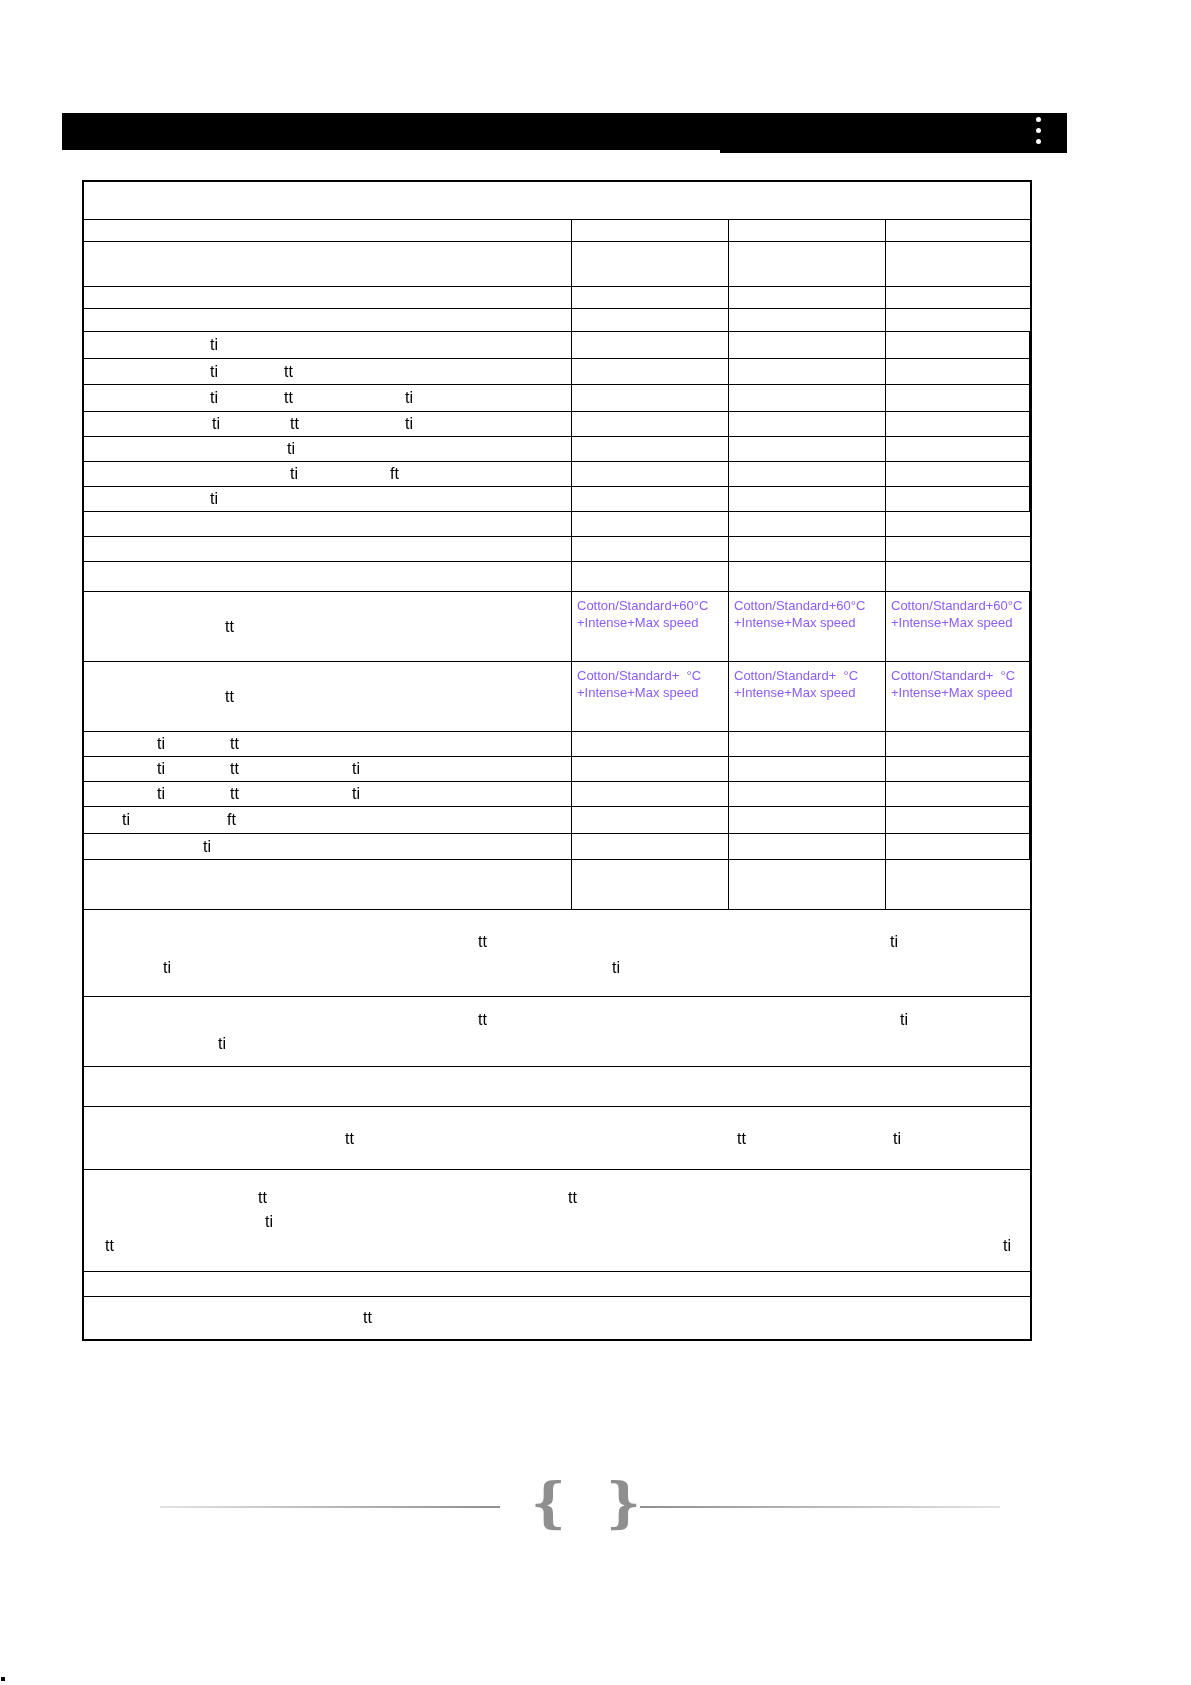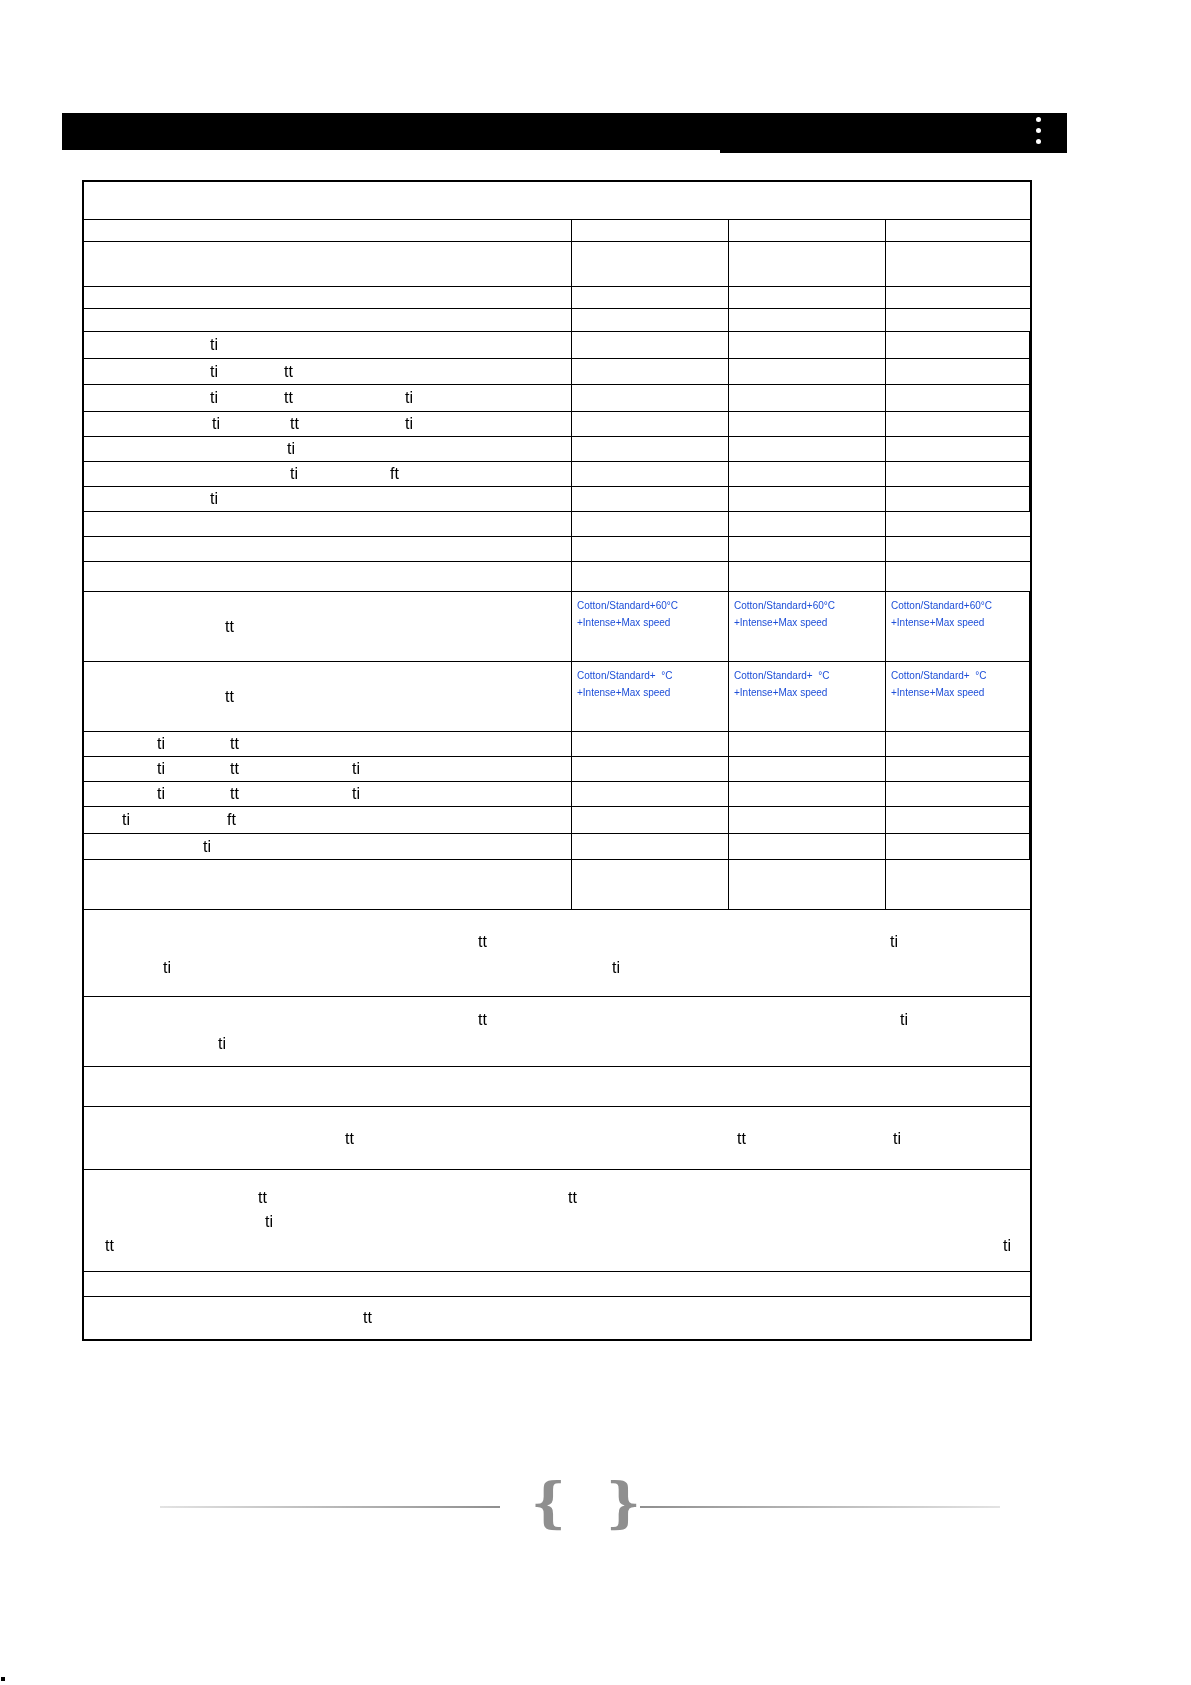--- a/index.html
+++ b/index.html
@@ -23,22 +23,22 @@
   .tcell:last-child { border-right:none; }
   .c1 { width:488px; } .c2 { width:157px; } .c3 { width:157px; } .c4 { flex:1; }
   .cfull { flex:1; border-right:none; }
 
   
   .frag { position:absolute; top:50%; transform:translateY(-50%); font-size:16px; line-height:16px; color:#000; }
   .frag-ml { position:absolute; font-size:16px; line-height:16px; color:#000; }
 
   
   .spec {
-    font-size:10px; line-height:17px; padding:5px 4px 0 5px;
-    white-space:pre-wrap; color:#1d4ed8;
+    font-size:13px; line-height:17px; padding:5px 4px 0 5px;
+    white-space:pre-wrap; color:#8b5cf6;
   }
 
   
   .footer { position:absolute; left:0; top:1478px; width:1191px; height:70px; }
   .fline-left  { position:absolute; left:160px; top:28px; width:340px; height:2px;
                  background:linear-gradient(to right, #e3e3e3, #8f8f8f); }
   .fline-right { position:absolute; left:640px; top:28px; width:360px; height:2px;
                  background:linear-gradient(to right, #8f8f8f, #e3e3e3); }
   .brace { position:absolute; top:-6px; font-family:"DejaVu Serif", serif;
            font-size:54px; line-height:60px; color:#8f8f8f; font-weight:bold; }

